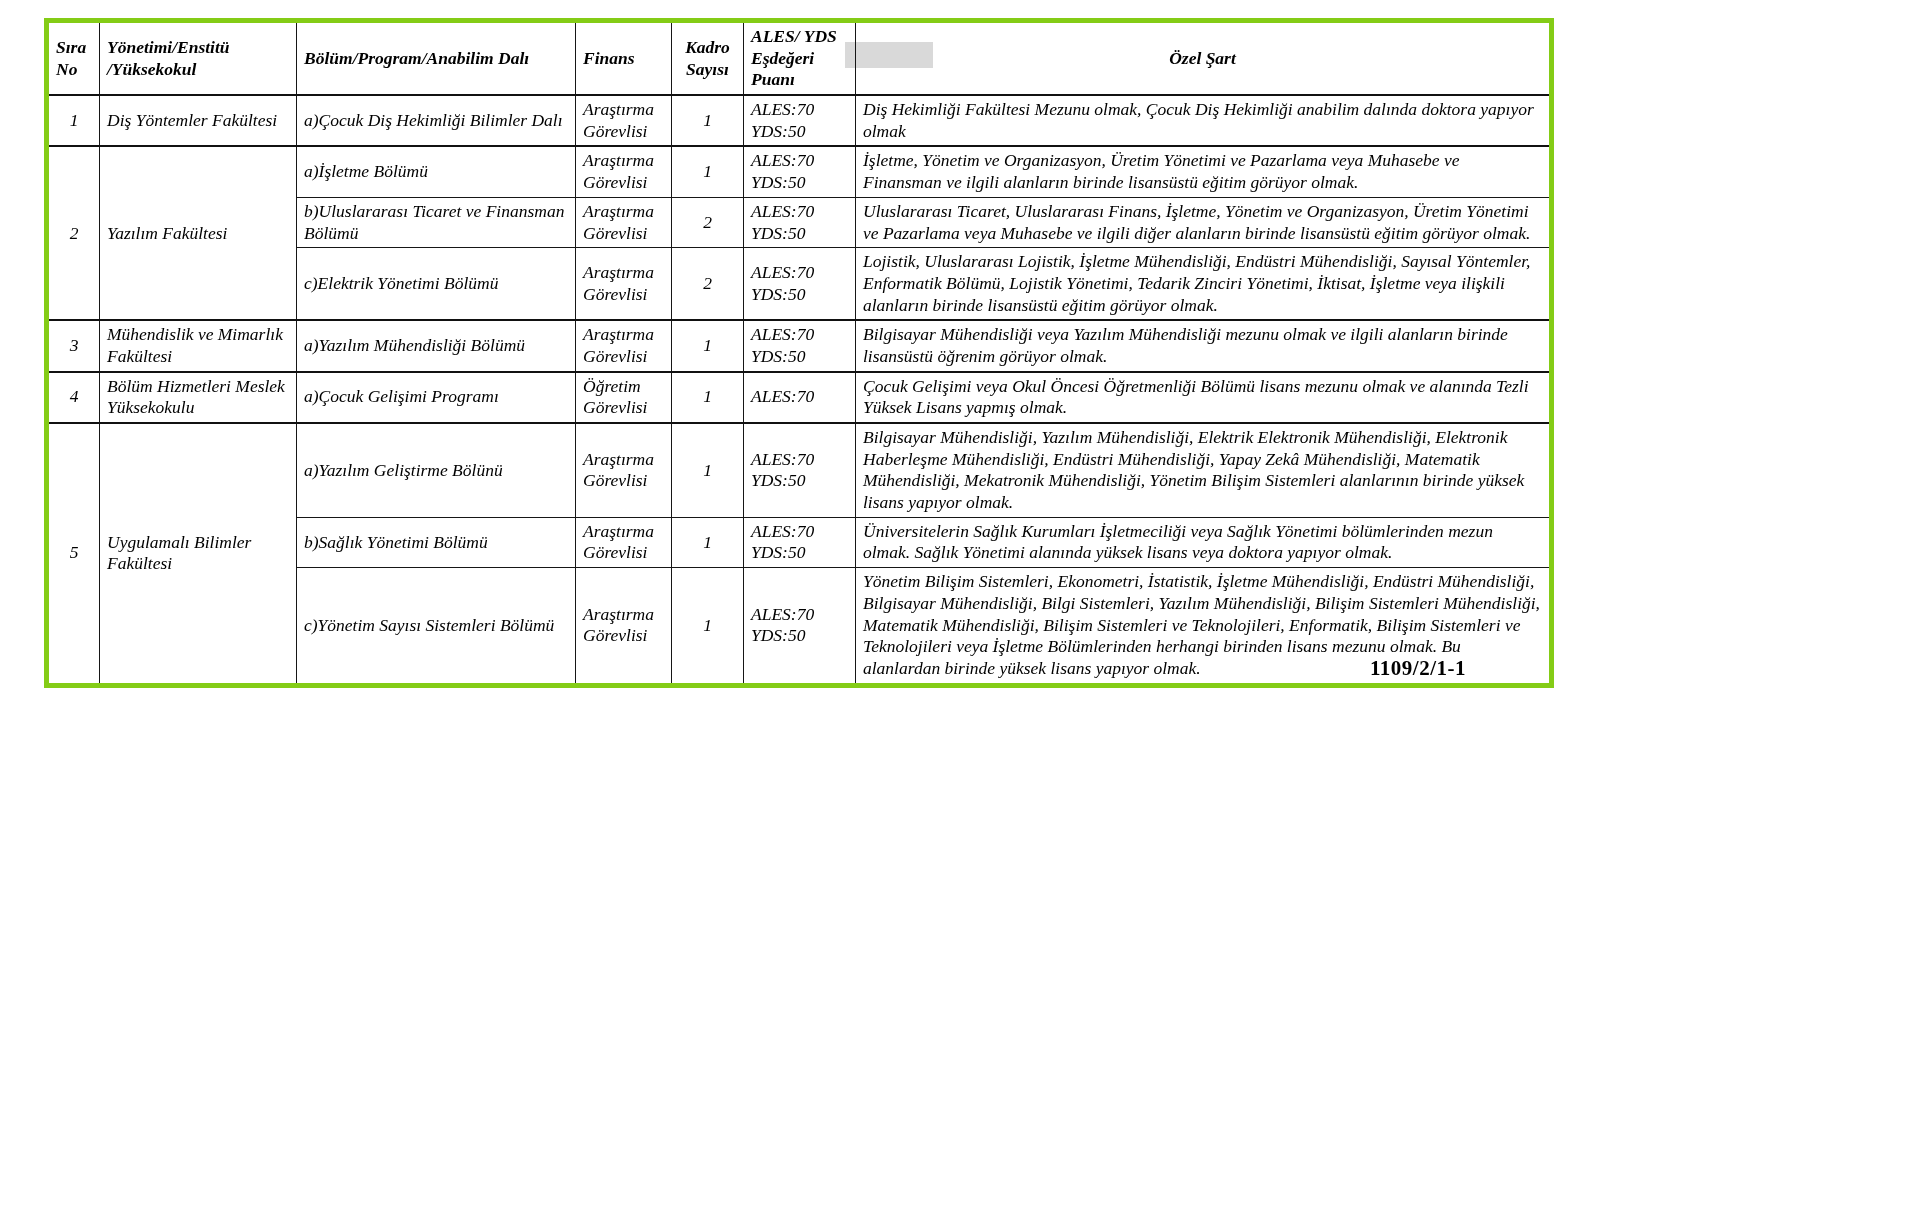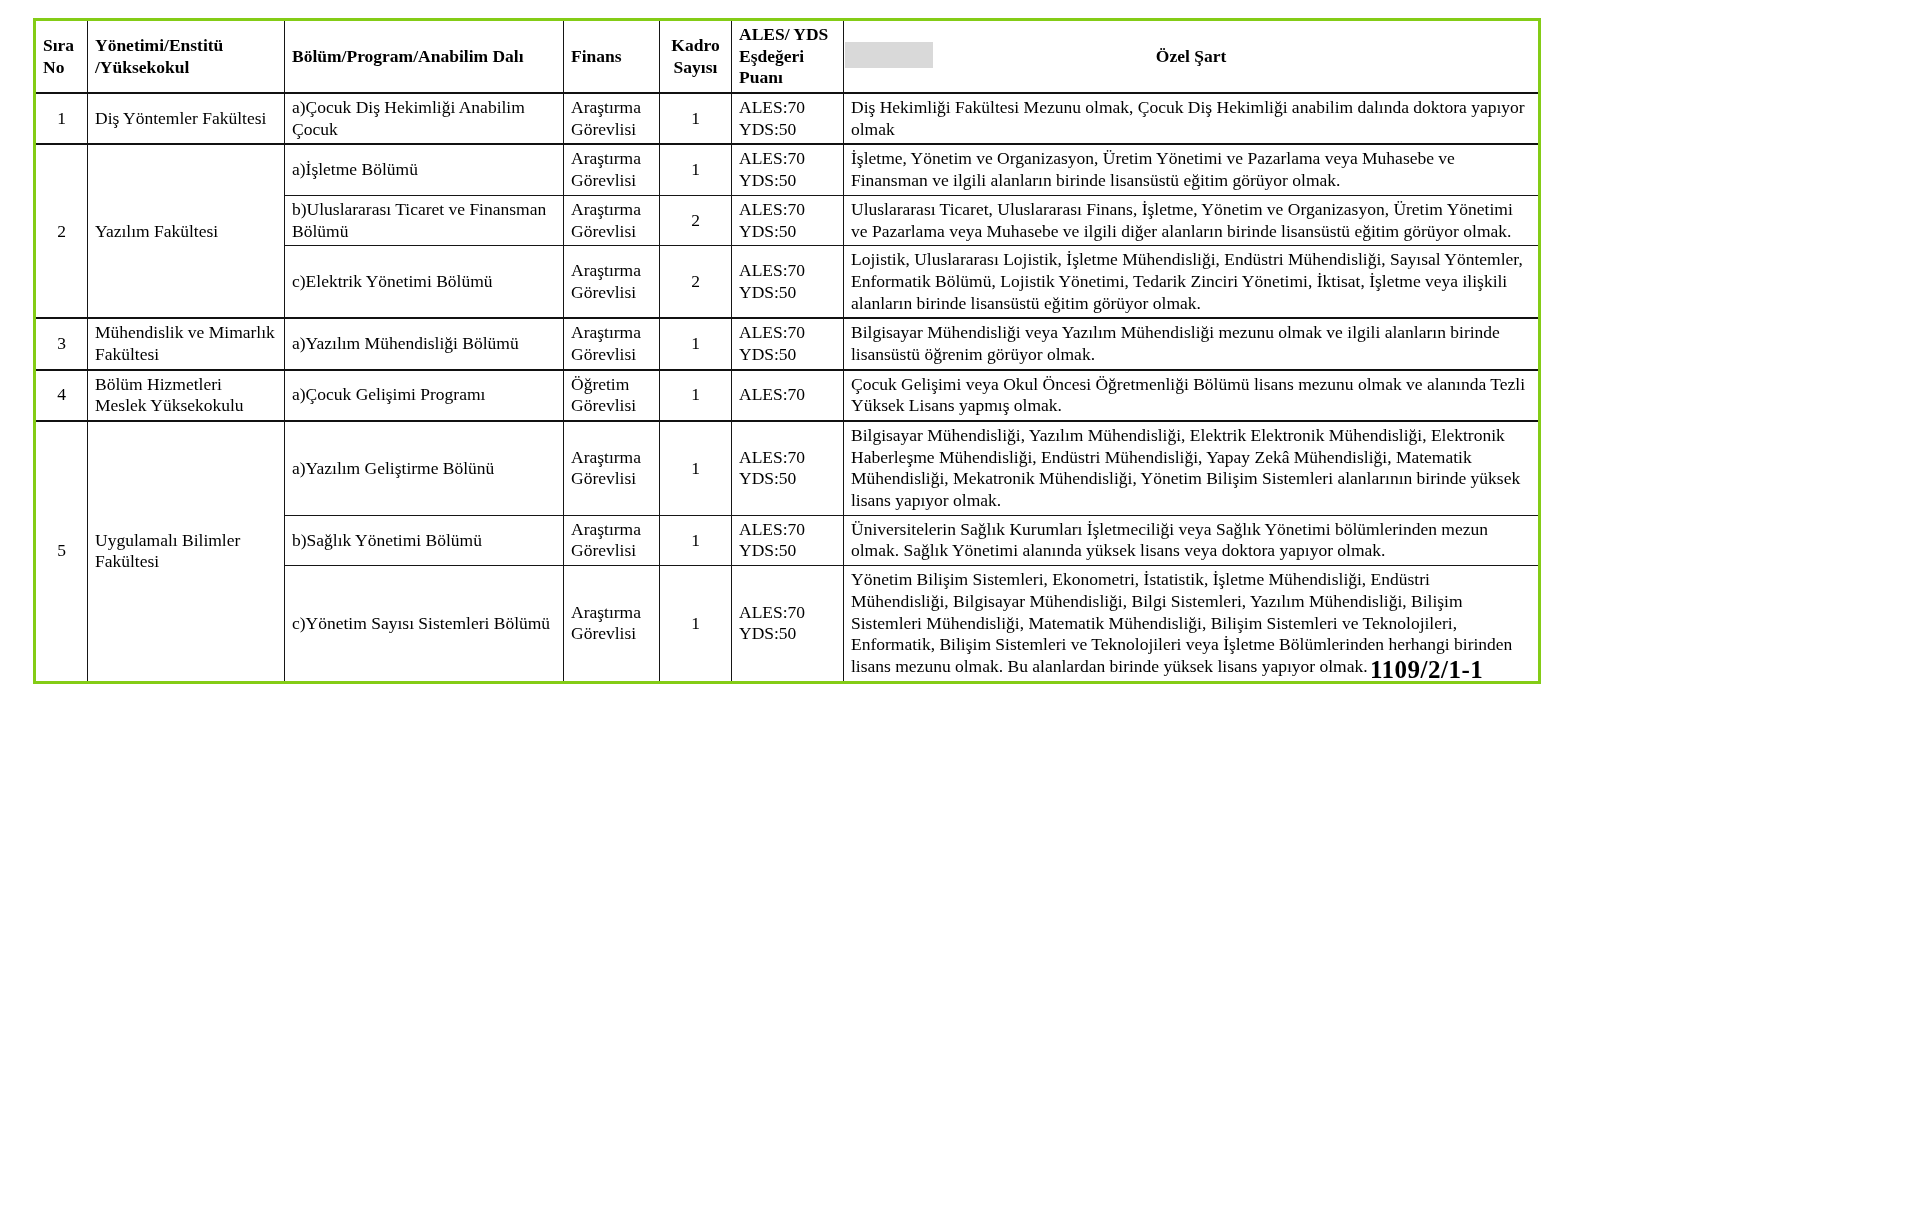--- a/index.html
+++ b/index.html
@@ -6,25 +6,26 @@
   body{
     width:1920px;height:1214px;
     background:#ffffff;
     font-family:"Liberation Serif","DejaVu Serif",serif;
     color:#000;
     position:relative;
     overflow:hidden;
   }
   .sheet{position:absolute;left:0;top:0;width:1920px;height:1214px;}
   table.jobs{
-    position:absolute;left:33px;top:18px;
+    position:absolute;left:44px;top:18px;
     width:1505px;
     border-collapse:collapse;
     table-layout:fixed;
-    border:3px solid #84cc16;
+    border:5px solid #84cc16;
+    font-style:italic;
   }
   .jobs th,.jobs td{
     border:1px solid #161616;
     padding:3px 7px;
     vertical-align:middle;
     font-size:17.5px;
     line-height:1.24;
     white-space:pre-line;
     overflow:hidden;
     word-wrap:break-word;
@@ -38,21 +39,21 @@
   .jobs th.c,.jobs td.c{text-align:center;}
   .jobs tr.group-start td{border-top:2px solid #111;}
   .artifact{
     position:absolute;
     left:845px;top:42px;width:88px;height:26px;
     background:#d9d9d9;
   }
   .footer-ref{
     position:absolute;
     left:1370px;top:656px;
-    font-size:25px;
+    font-size:21px;
     font-weight:bold;
     letter-spacing:0.5px;
   }
 </style>
 </head>
 <body>
 
 <div class="sheet">
 
   <div class="artifact"></div>
@@ -81,21 +82,21 @@
 Eşdeğeri
 Puanı</th>
         <th class="c">Özel Şart</th>
       </tr>
     </thead>
     <tbody>
 
       <tr class="group-start" style="height:50px">
         <td class="c">1</td>
         <td>Diş Yöntemler Fakültesi</td>
-        <td>a)Çocuk Diş Hekimliği Anabilim Çocuk</td>
+        <td>a)Çocuk Diş Hekimliği Bilimler Dalı</td>
         <td>Araştırma Görevlisi</td>
         <td class="c">1</td>
         <td>ALES:70
 YDS:50</td>
         <td>Diş Hekimliği Fakültesi Mezunu olmak, Çocuk Diş Hekimliği anabilim dalında doktora yapıyor olmak</td>
       </tr>
 
       <tr class="group-start" style="height:46px">
         <td class="c" rowspan="3">2</td>
         <td rowspan="3">Yazılım Fakültesi</td>

